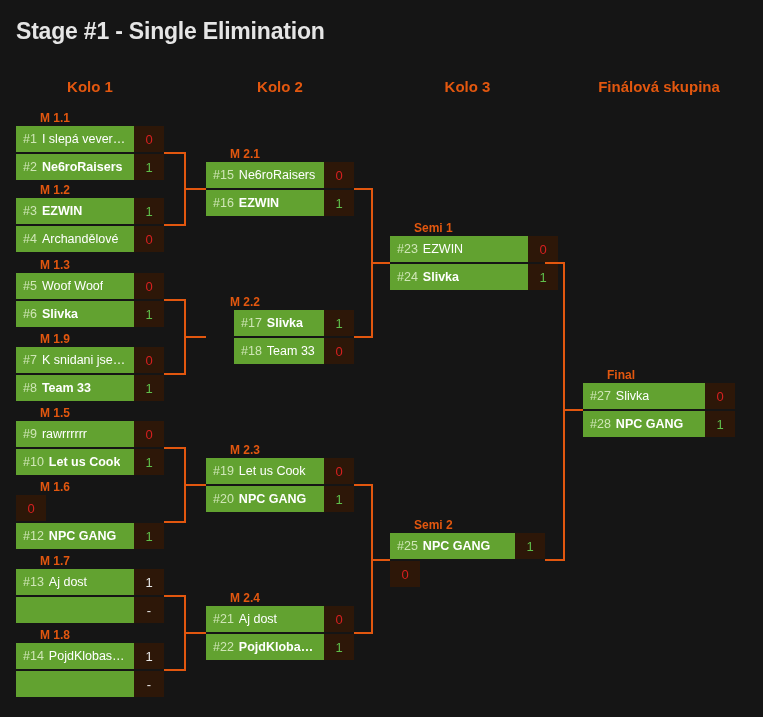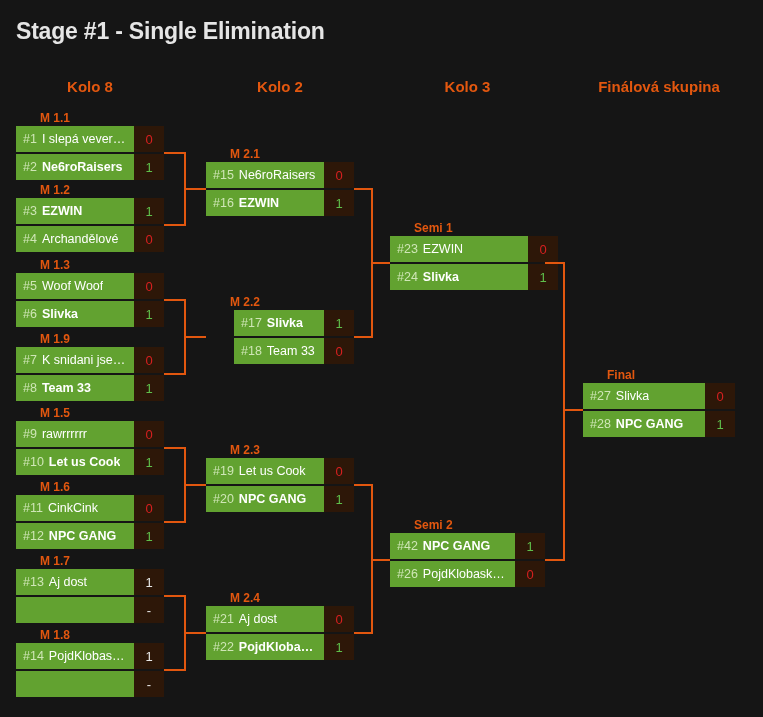--- a/index.html
+++ b/index.html
@@ -120,21 +120,21 @@
   .score.none { color: #e8e8e8; }
 
   
   .conn { stroke: #e2570f; stroke-width: 2; fill: none; shape-rendering: crispEdges; }
 </style>
 </head>
 <body>
 
 <div class="stage-title">Stage #1 - Single Elimination</div>
 
-<div class="round-header" id="rh0" style="left: 16px; width: 148px;">Kolo 8</div>
+<div class="round-header" id="rh0" style="left: 16px; width: 148px;">Kolo 1</div>
 <div class="round-header" id="rh1" style="left: 206px; width: 148px;">Kolo 2</div>
 <div class="round-header" id="rh2" style="left: 390px; width: 155px;">Kolo 3</div>
 <div class="round-header" id="rh3" style="left: 583px; width: 152px;">Finálová skupina</div>
 
 <div id="bracket">
   <svg class="connectors" viewBox="0 0 763 717">
       <path d="M 164 153 H 185 V 225 H 164" class="conn"></path>
       <path d="M 185 189 H 206" class="conn"></path>
       <path d="M 164 300 H 185 V 374 H 164" class="conn"></path>
       <path d="M 185 337 H 206" class="conn"></path>
@@ -230,24 +230,20 @@
         <div class="team">
           <span class="seed">#10</span>
           <span class="tname win">Let us Cook</span>
         </div>
         <div class="score win">1</div>
       </div>
     </div>
     <div class="match" style="left: 16px; top: 495px; width: 148px;">
       <div class="match-label">M 1.6</div>
       <div class="row top">
-        <div class="team">
-          <span class="seed">#11</span>
-          <span class="tname">CinkCink</span>
-        </div>
         <div class="score loss">0</div>
       </div>
       <div class="row bottom">
         <div class="team">
           <span class="seed">#12</span>
           <span class="tname win">NPC GANG</span>
         </div>
         <div class="score win">1</div>
       </div>
     </div>
@@ -365,30 +361,26 @@
           <span class="seed">#24</span>
           <span class="tname win">Slivka</span>
         </div>
         <div class="score win">1</div>
       </div>
     </div>
     <div class="match" style="left: 390px; top: 533px; width: 155px;">
       <div class="match-label">Semi 2</div>
       <div class="row top">
         <div class="team">
-          <span class="seed">#42</span>
+          <span class="seed">#25</span>
           <span class="tname win">NPC GANG</span>
         </div>
         <div class="score win">1</div>
       </div>
       <div class="row bottom">
-        <div class="team">
-          <span class="seed">#26</span>
-          <span class="tname">PojdKlobaska…</span>
-        </div>
         <div class="score loss">0</div>
       </div>
     </div>
     <div class="match" style="left: 583px; top: 383px; width: 152px;">
       <div class="match-label">Final</div>
       <div class="row top">
         <div class="team">
           <span class="seed">#27</span>
           <span class="tname">Slivka</span>
         </div>

